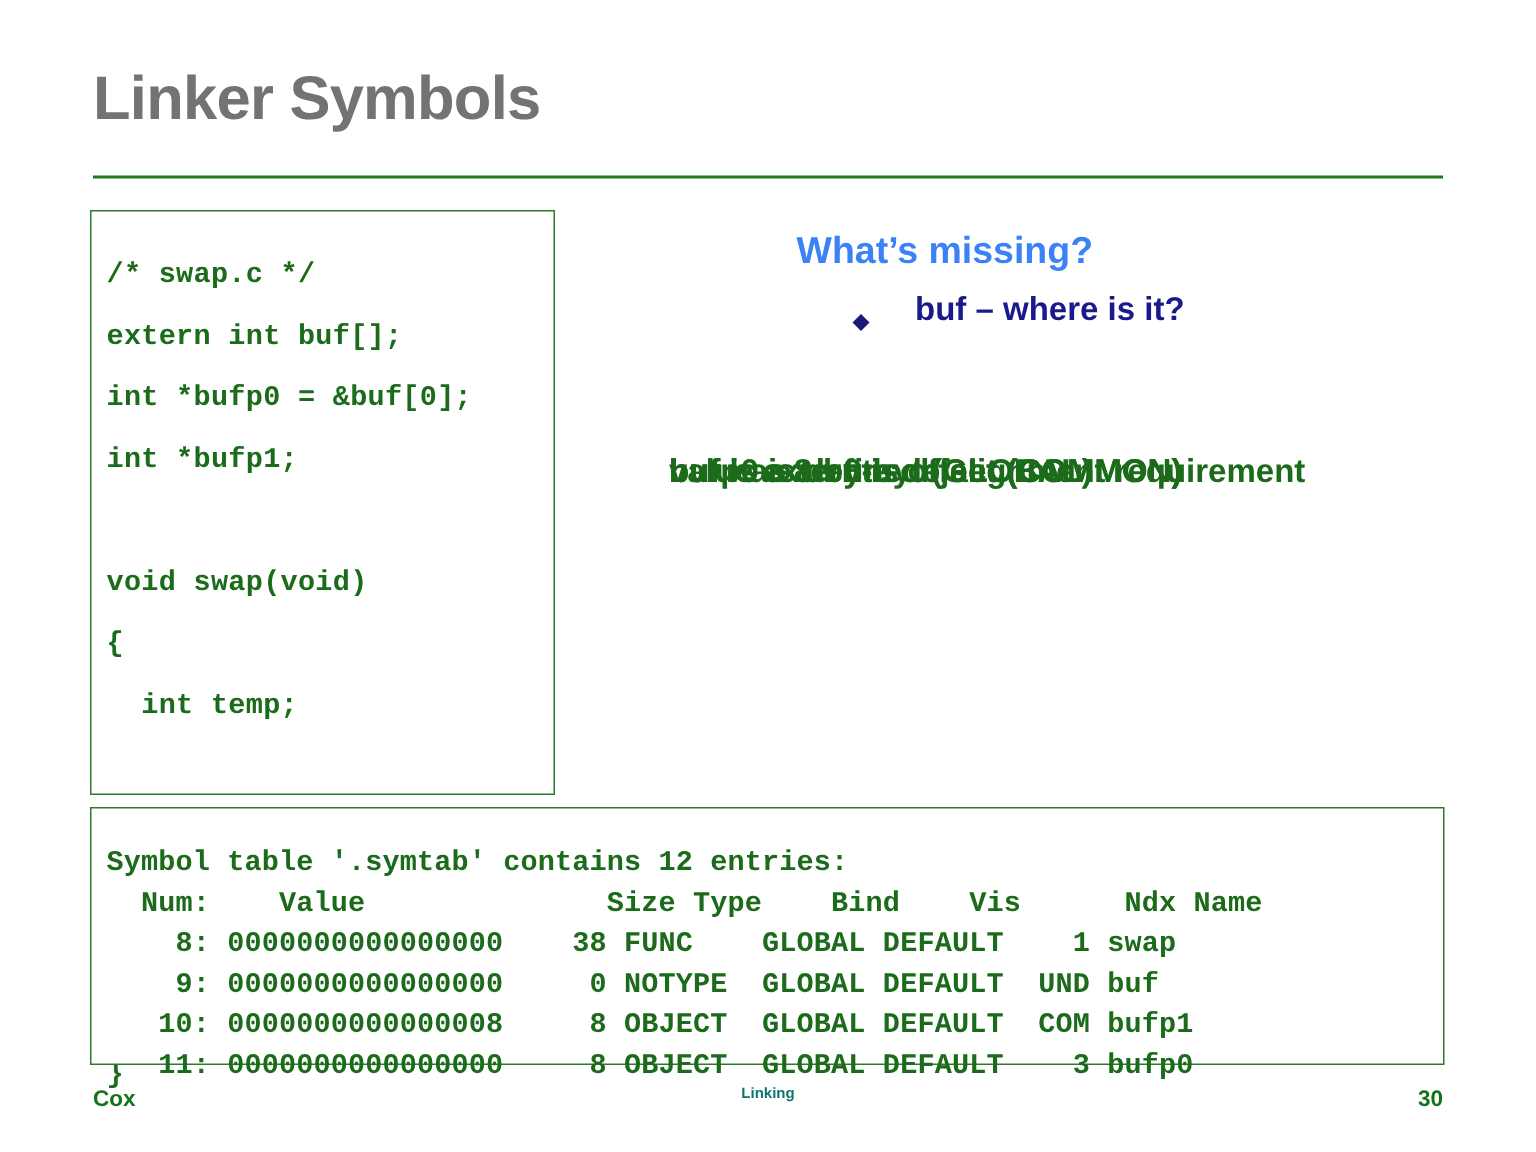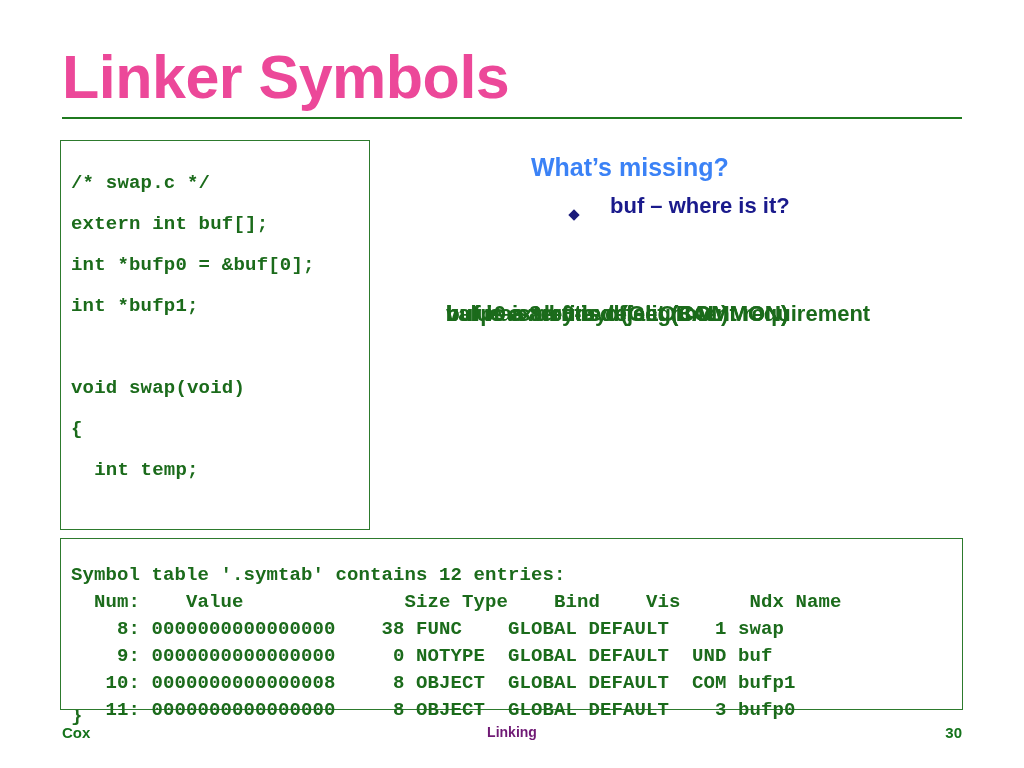--- a/index.html
+++ b/index.html
@@ -18,23 +18,23 @@
     position: absolute;
     inset: 0;
     background: #ffffff;
   }
 
   
   .slide-title {
     position: absolute;
     left: 62px;
     top: 42px;
-    font-size: 61px;
-    font-weight: bold;
-    color: #ec4899;
+    font-size: 41px;
+    font-weight: bold;
+    color: #737373;
     letter-spacing: -0.5px;
     white-space: nowrap;
     text-align: right;
   }
   .title-rule {
     position: absolute;
     left: 62px;
     top: 117px;
     width: 900px;
     height: 0;
@@ -156,23 +156,23 @@
     align-items: flex-start;
     font-size: 15px;
     font-weight: bold;
     color: #14731b;
   }
   .footer-center {
     position: absolute;
     left: 0;
     right: 0;
     text-align: center;
-    font-size: 14px;
-    font-weight: bold;
-    color: #701a75;
+    font-size: 10px;
+    font-weight: bold;
+    color: #0f766e;
   }
   .footer-left, .footer-right { position: relative; z-index: 2; }
 </style>
 </head>
 <body>
 
 <div class="slide">
 
   <div class="slide-title">Linker Symbols</div>
 

